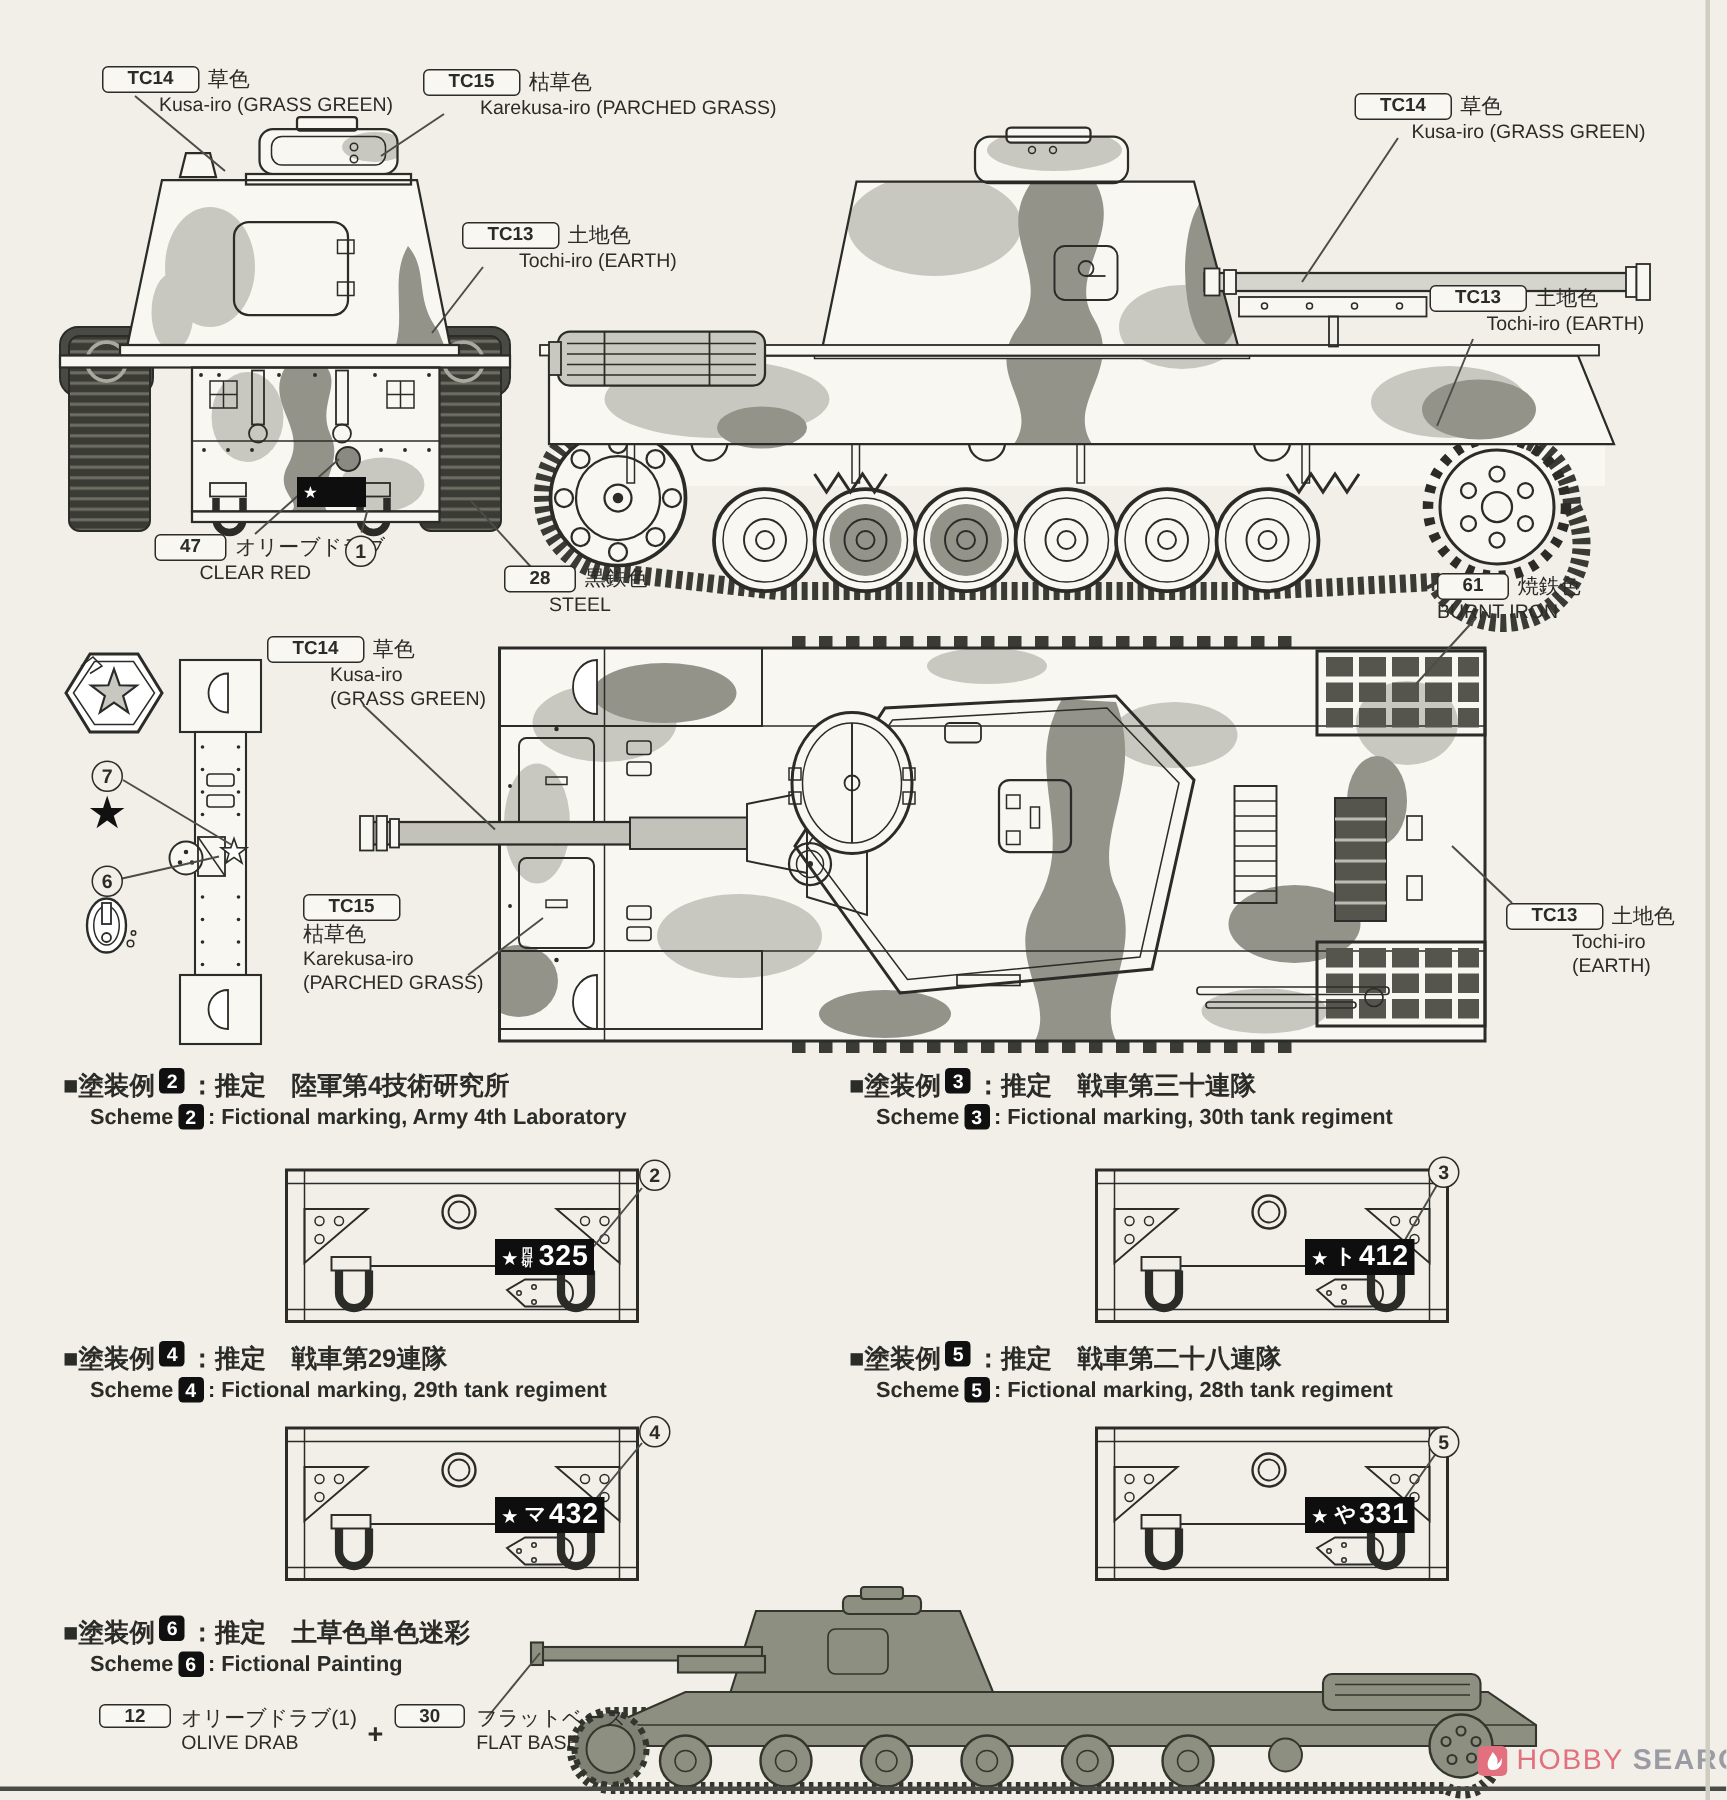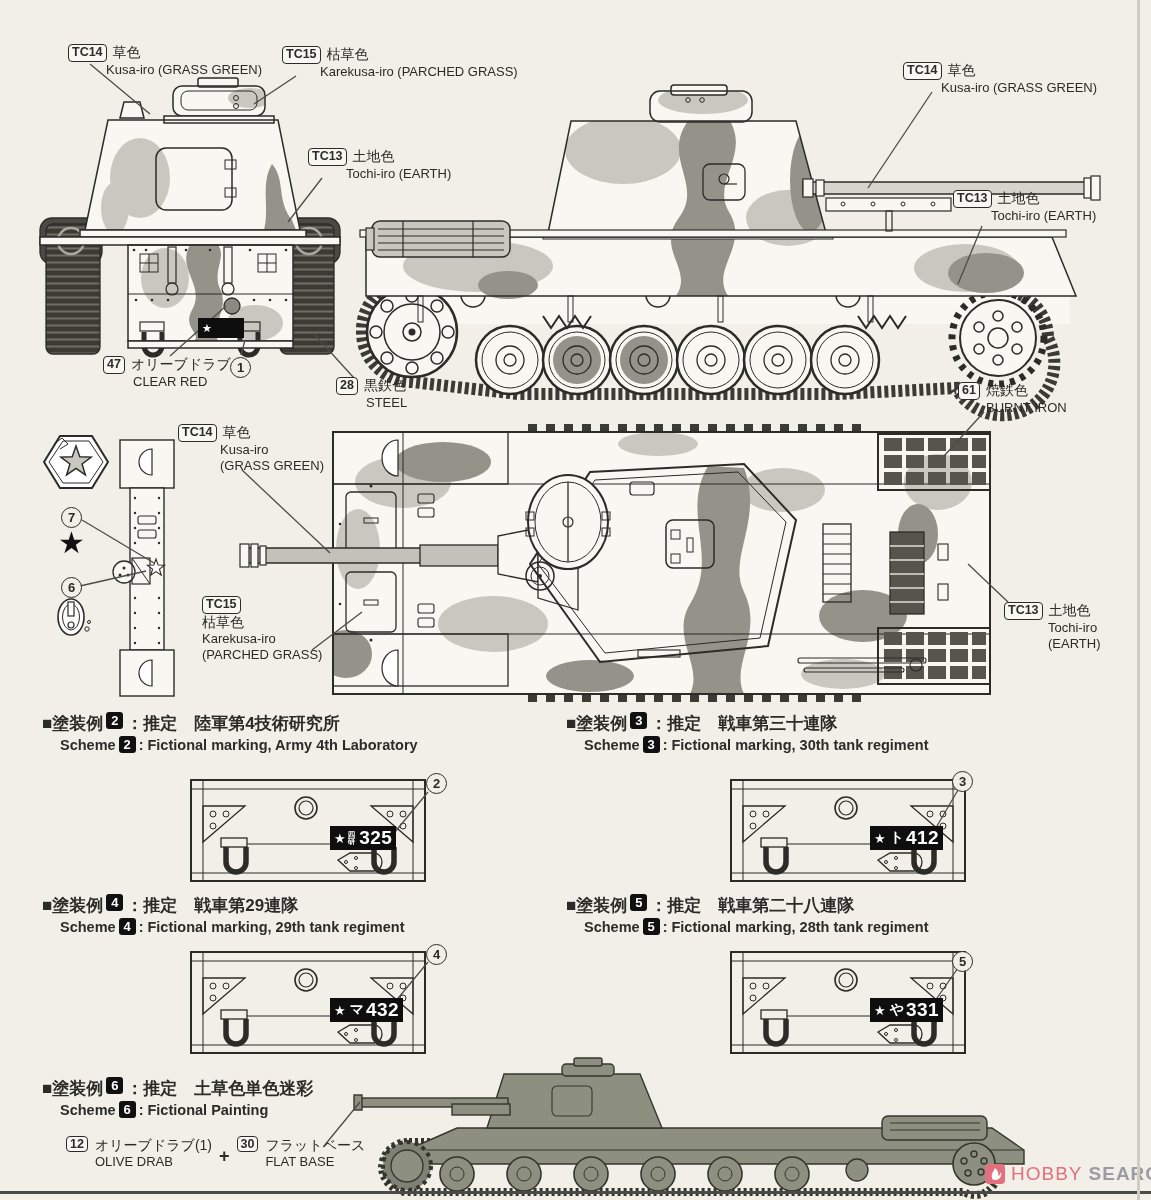--- a/index.html
+++ b/index.html
@@ -5,21 +5,21 @@
   :root{
     --paper:#f1efe8; --ink:#2b2b28; --camo-light:#c9c8c0; --camo-dark:#94938a;
     --olive:#8d9080; --pink:#e2707e; --body:#f8f7f1;
   }
   html,body{margin:0;padding:0;}
   body{width:1151px;height:1200px;background:var(--paper);font-family:"Liberation Sans","DejaVu Sans",sans-serif;color:var(--ink);}
   #sheet{position:relative;width:1151px;height:1200px;overflow:hidden;background:var(--paper);}
   .abs{position:absolute;}
   .callout{line-height:1.25;}
   .row{display:flex;align-items:center;gap:6px;}
-  .codebox{display:inline-block;border:1.6px solid var(--ink);border-radius:4px;padding:0px 3px;font-weight:bold;font-size:12.5px;background:var(--body);white-space:nowrap;}
+  .codebox{display:inline-block;border:1.6px solid var(--ink);border-radius:4px;padding:0px 16px;font-weight:bold;font-size:12.5px;background:var(--body);white-space:nowrap;}
   .jp{font-size:14px;white-space:nowrap;}
   .en{font-size:13px;white-space:nowrap;}
   .circ{width:21px;height:21px;border:1.7px solid var(--ink);border-radius:50%;display:flex;align-items:center;justify-content:center;font-size:13px;font-weight:bold;background:var(--paper);box-sizing:border-box;}
   .bigstar{font-size:30px;line-height:26px;color:#111;}
   .scheme-jp{font-size:17px;font-weight:bold;white-space:nowrap;display:flex;align-items:flex-start;gap:3px;}
   .scheme-en{font-size:14.5px;font-weight:bold;white-space:nowrap;display:flex;align-items:center;gap:3px;}
   .badge{display:inline-flex;width:17px;height:17px;background:#101010;color:#fff;border-radius:3px;align-items:center;justify-content:center;font-size:13px;font-weight:bold;}
   .plate{display:flex;align-items:center;background:#0e0e0e;color:#fff;padding:1px 4px;gap:2px;height:24px;box-sizing:border-box;}
   .pstar{font-size:13px;line-height:13px;}
   .pstack{display:flex;flex-direction:column;font-size:7.5px;line-height:7.5px;font-weight:bold;}
@@ -656,21 +656,21 @@
         <span class="jp">土地色</span>
       </div>
   <div class="en" style="margin-left:38px">Tochi-iro (EARTH)</div>
 </div>
 
 <div class="abs callout" style="left:958px;top:382px">
   <div class="row">
         <span class="codebox">61</span>
         <span class="jp">焼鉄色</span>
       </div>
-  <div class="en" style="margin-left:28px">BURNT IRON</div>
+  <div class="en" style="">BURNT IRON</div>
 </div>
 
 <div class="abs callout" style="left:178px;top:424px">
   <div class="row">
         <span class="codebox">TC14</span>
         <span class="jp">草色</span>
       </div>
   <div class="en" style="margin-left:42px">Kusa-iro</div>
   <div class="en" style="margin-left:42px">(GRASS GREEN)</div>
 </div>

